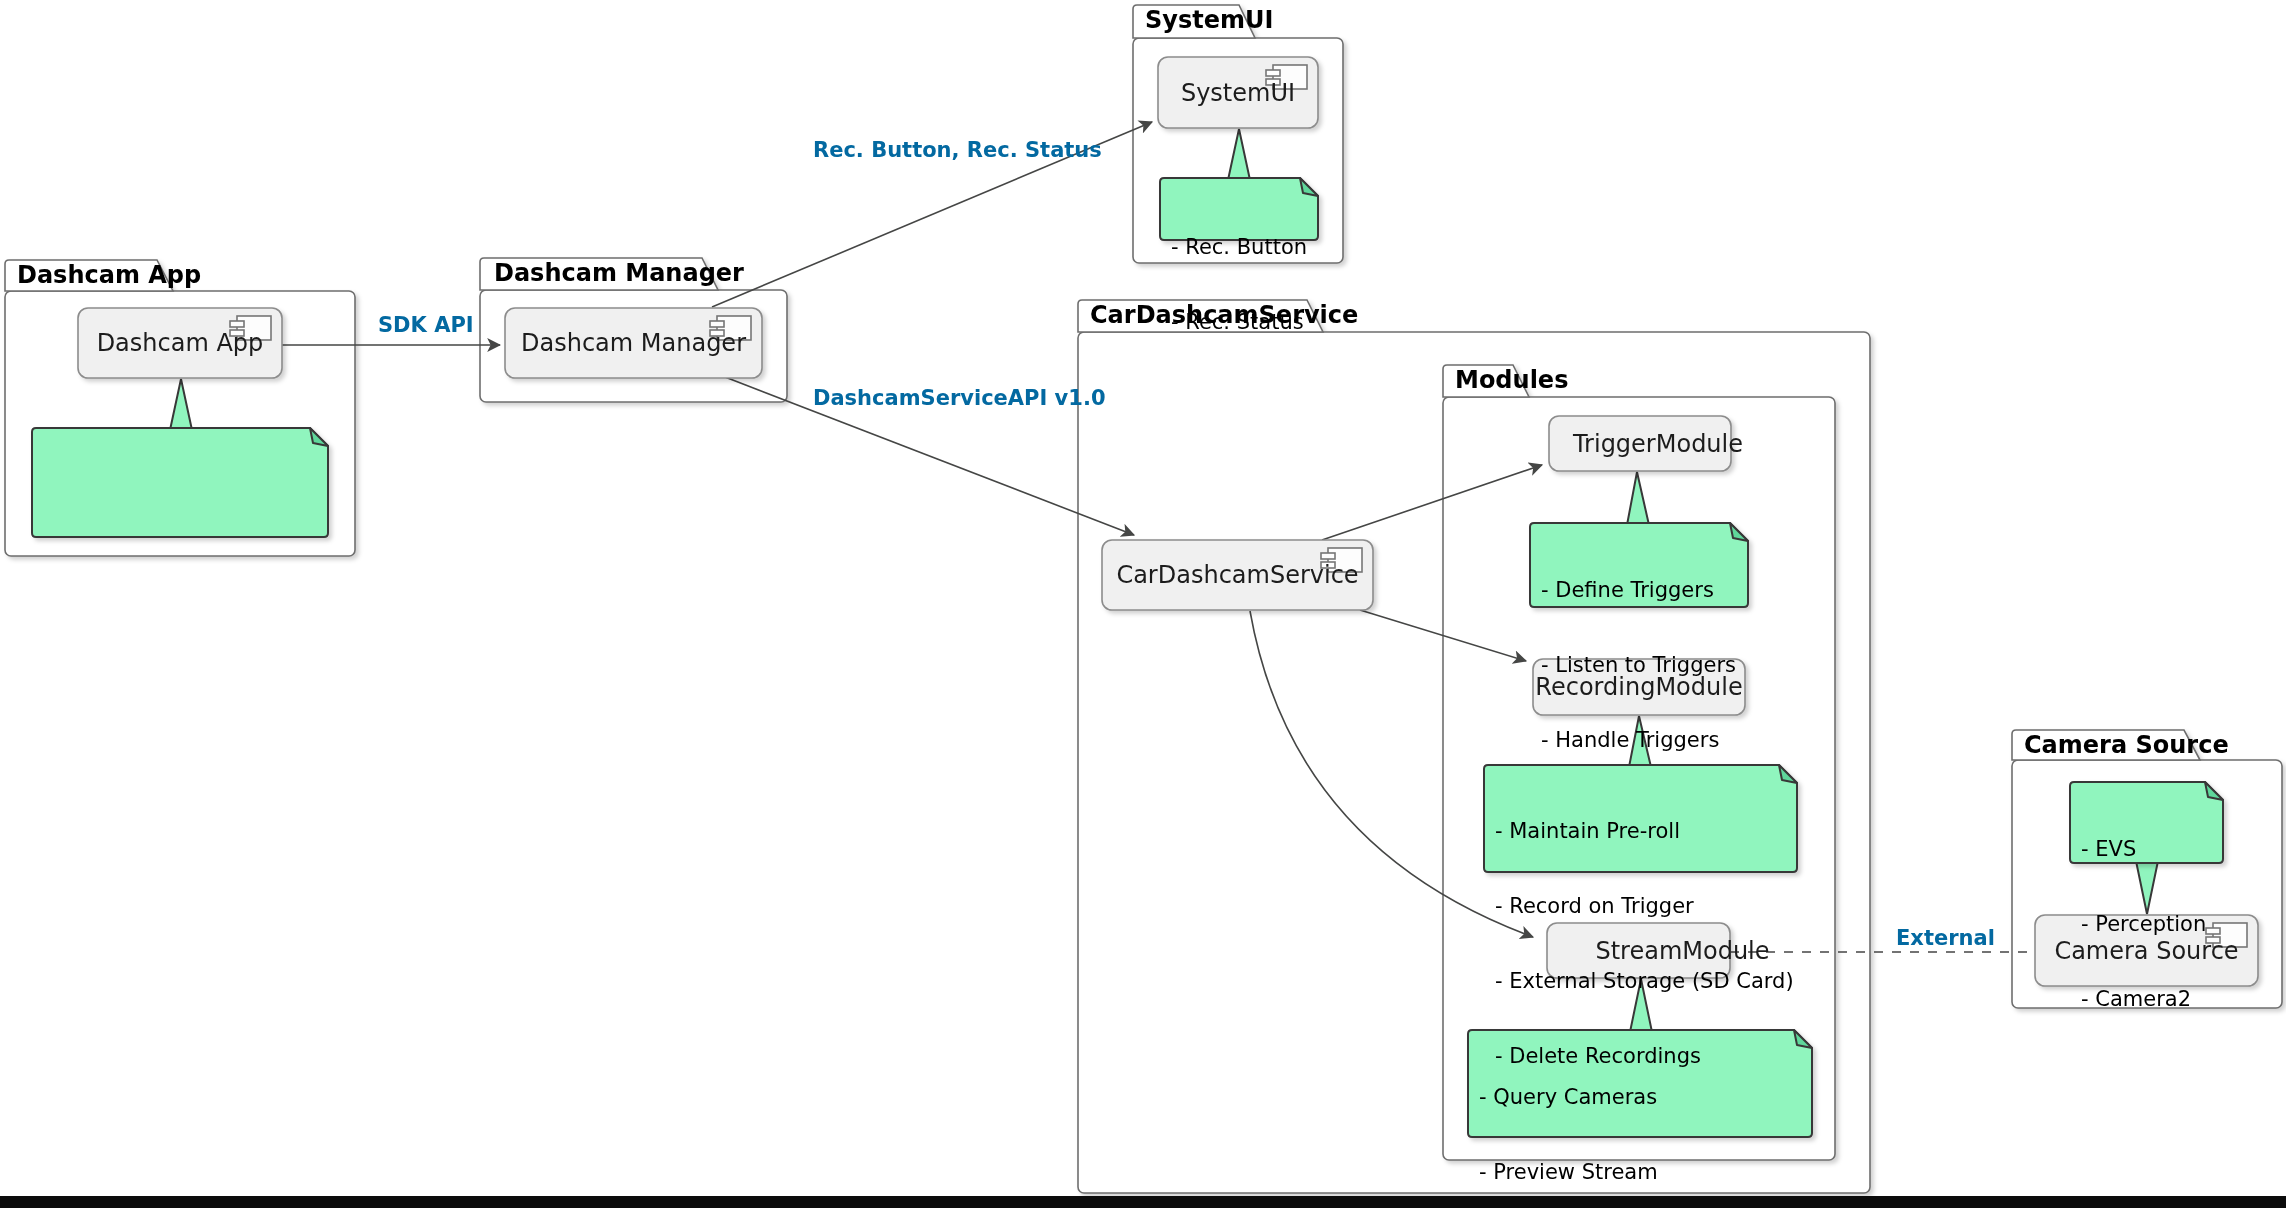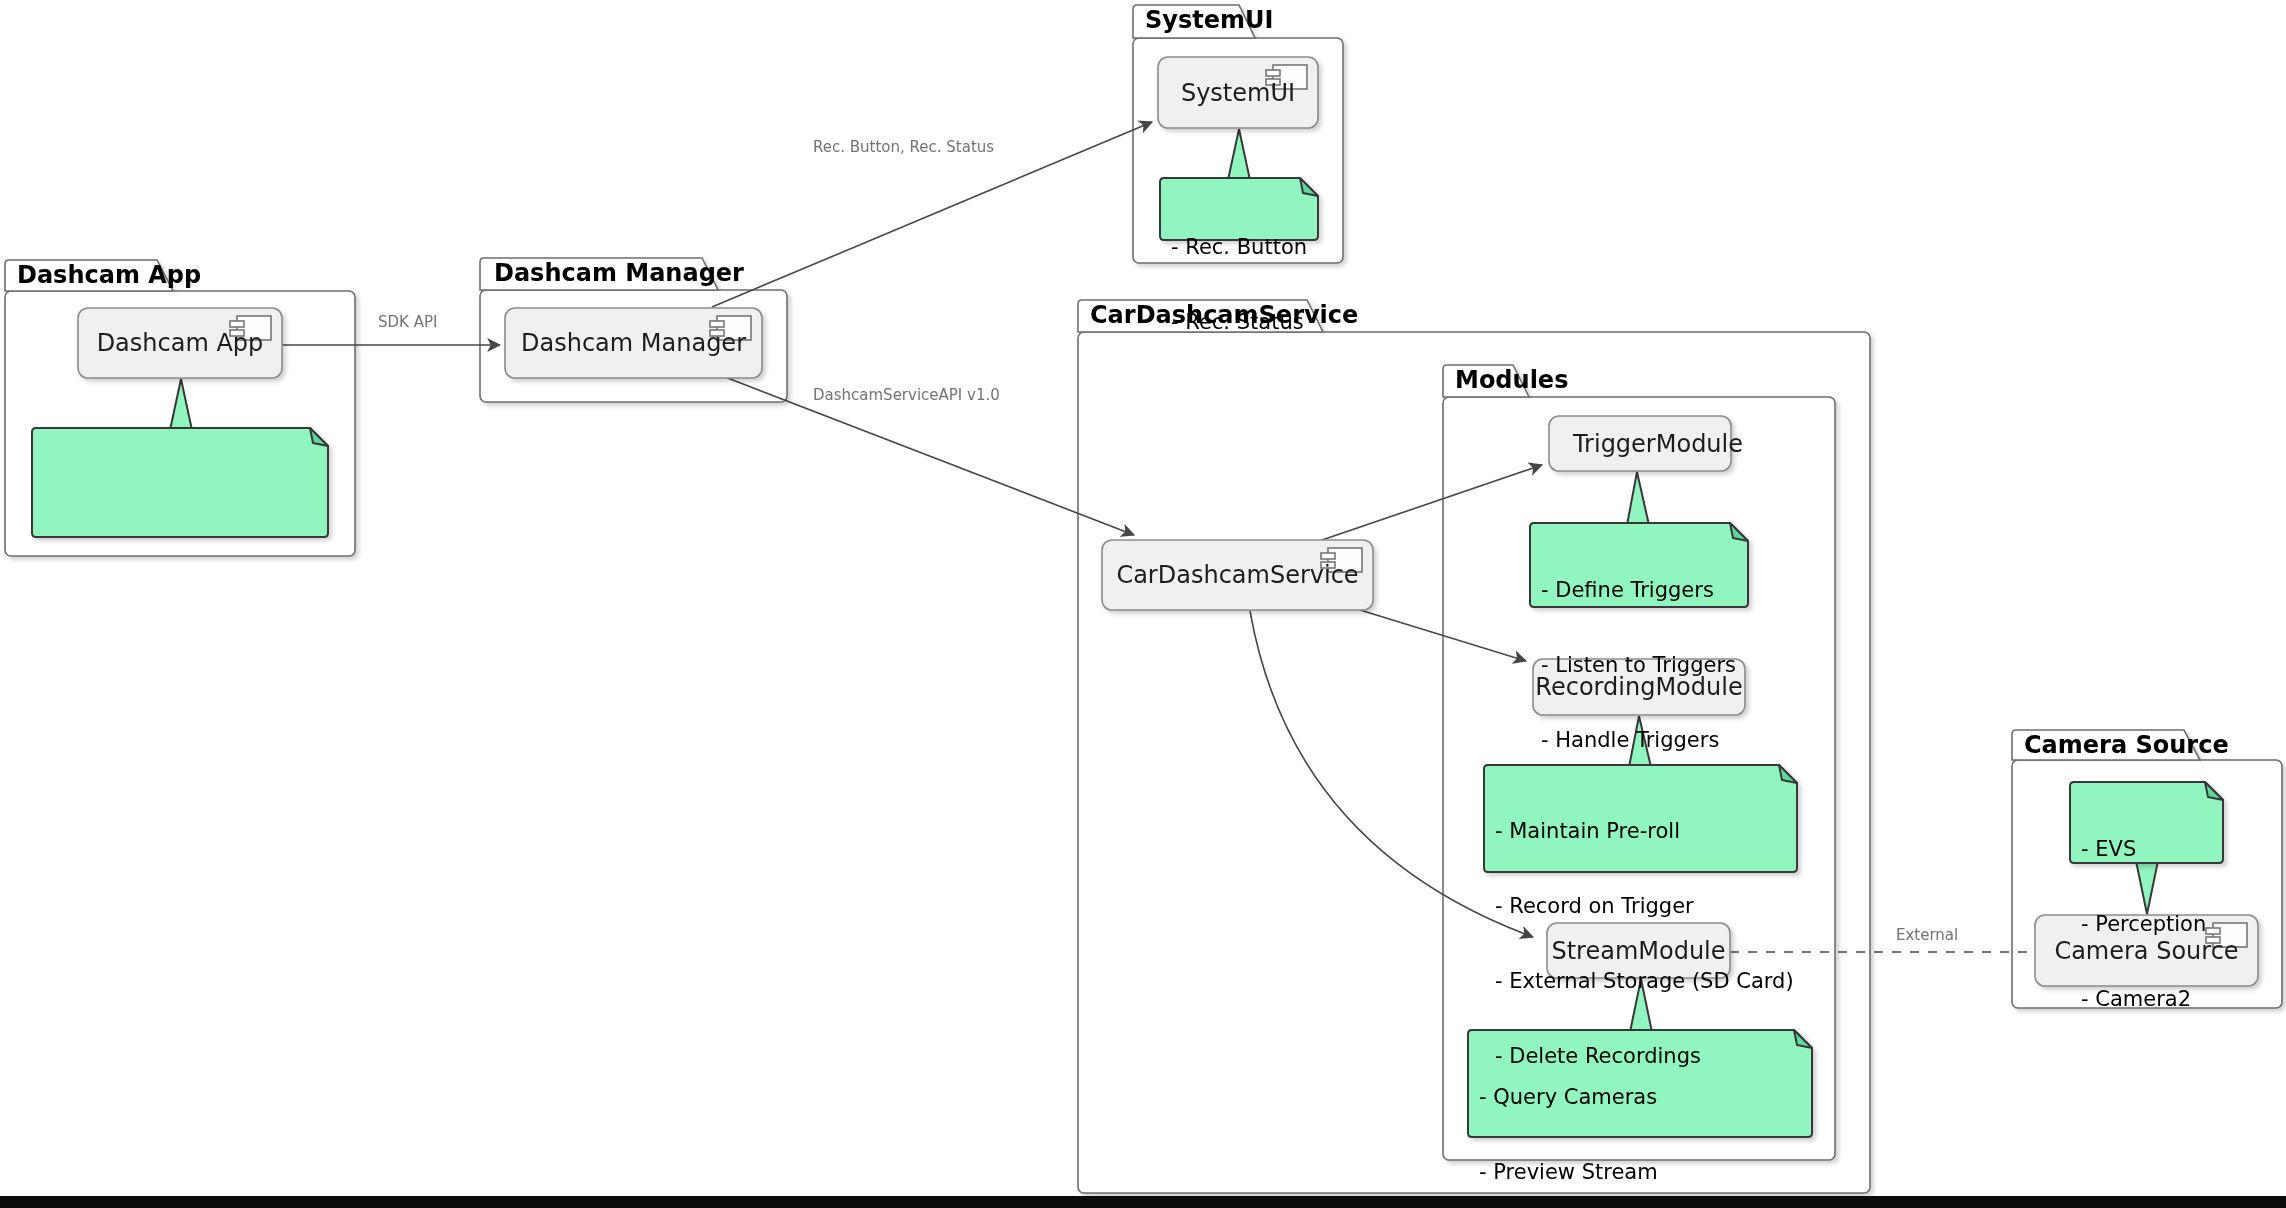--- a/index.html
+++ b/index.html
@@ -12,21 +12,21 @@
   .icon{fill:#fdfdfd;stroke:#767676;stroke-width:1.6;}
   .note{fill:#90f5be;stroke:#383838;stroke-width:2;}
   .fold{fill:#5fd79b;stroke:#383838;stroke-width:2;stroke-linejoin:round;}
   .ptr{fill:#90f5be;stroke:#383838;stroke-width:2;}
   .edge{fill:none;stroke:#454645;stroke-width:1.6;}
   .dashed{stroke-dasharray:9 9;}
   .txt{position:absolute;color:#1c1c1c;white-space:pre;}
   .pkg-title{font-size:24px;font-weight:bold;color:#000;line-height:32px;}
   .comp-label{display:flex;align-items:center;justify-content:center;font-size:24px;color:#1c1c1c;}
   .note-text{font-size:21px;line-height:25px;color:#000000;}
-  .edge-label{font-size:15px;color:#737373;}
+  .edge-label{font-size:21px;color:#0369a1;font-weight:bold;}
   .bottom-bar{position:absolute;left:0;top:1196px;width:2286px;height:12px;background:#0b0b0b;}
 </style>
 </head>
 <body>
 
 <div id="stage">
 
   <svg id="shapes" viewBox="0 0 2286 1208">
     <defs>
       <marker id="arrow" viewBox="0 0 12 12" markerWidth="14" markerHeight="14" refX="11" refY="6" orient="auto" markerUnits="userSpaceOnUse">
@@ -146,21 +146,21 @@
   <div class="txt pkg-title" style="left:1090px;top:299px;">CarDashcamService</div>
   <div class="txt pkg-title" style="left:1455px;top:364px;">Modules</div>
   <div class="txt pkg-title" style="left:2024px;top:729px;">Camera Source</div>
 
   <div class="txt comp-label" style="left:78px;top:308px;width:204px;height:70px;">Dashcam App</div>
   <div class="txt comp-label" style="left:505px;top:308px;width:257px;height:70px;">Dashcam Manager</div>
   <div class="txt comp-label" style="left:1158px;top:57px;width:160px;height:71px;">SystemUI</div>
   <div class="txt comp-label" style="left:1102px;top:540px;width:271px;height:70px;">CarDashcamService</div>
   <div class="txt comp-label" style="left:1549px;top:416px;width:218px;height:55px;">TriggerModule</div>
   <div class="txt comp-label" style="left:1533px;top:659px;width:212px;height:56px;">RecordingModule</div>
-  <div class="txt comp-label" style="left:1547px;top:923px;width:183px;height:55px;">StreamModule</div>
+  <div class="txt comp-label" style="left:1547px;top:923px;width:183px;height:55px;padding-left:44px;">StreamModule</div>
   <div class="txt comp-label" style="left:2035px;top:915px;width:223px;height:71px;">Camera Source</div>
 
   <div class="txt note-text" style="left:1171px;top:185px;">
     <div>- Rec. Button</div>
     <div>- Rec. Status</div>
   </div>
   <div class="txt note-text" style="left:1541px;top:528px;">
     <div>- Define Triggers</div>
     <div>- Listen to Triggers</div>
     <div>- Handle Triggers</div>

